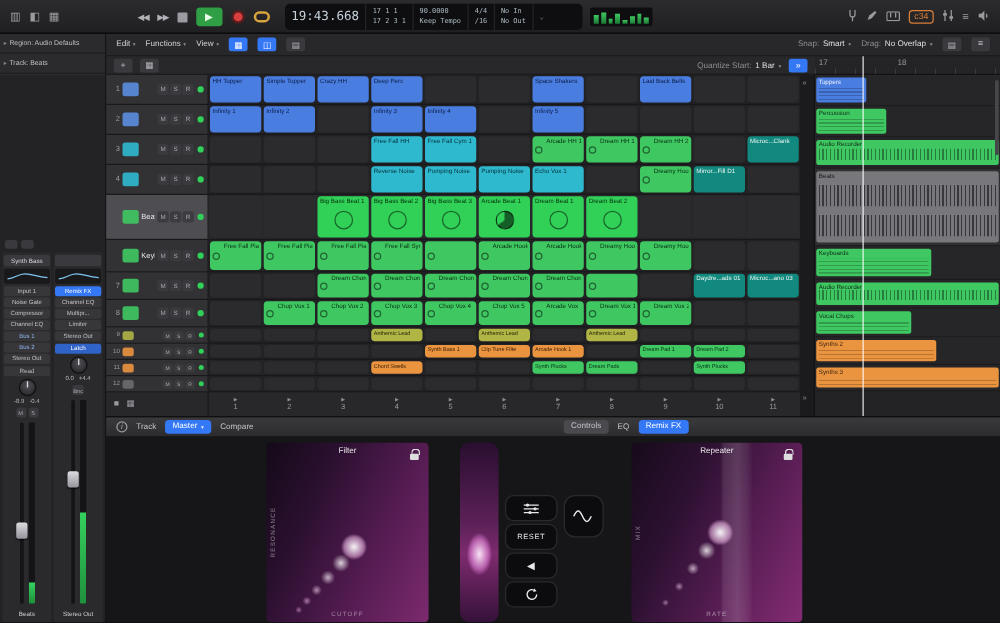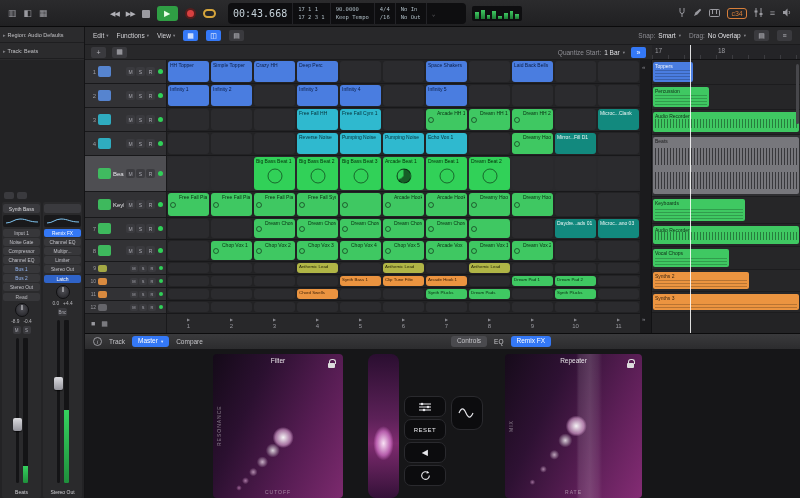--- a/index.html
+++ b/index.html
@@ -164,21 +164,21 @@
     <div class="cbg" style="left:110px">
       <span class="tr-btn">◀◀</span>
       <span class="tr-btn">▶▶</span>
       <span id="stop-btn"></span>
       <span id="play-btn">▶</span>
       <span id="rec-btn"></span>
       <span id="cycle-btn"></span>
     </div>
     <div id="lcd">
       <div class="lseg" style="justify-content:center">
-        <span id="lcd-time">00:43.668</span>
+        <span id="lcd-time">19:43.668</span>
       </div>
       <div class="lseg">
         <span class="l2">17 1 1</span>
         <span class="l2">17 2 3 1</span>
       </div>
       <div class="lseg">
         <span class="l2">90.0000</span>
         <span class="l2">Keep Tempo</span>
       </div>
       <div class="lseg">

